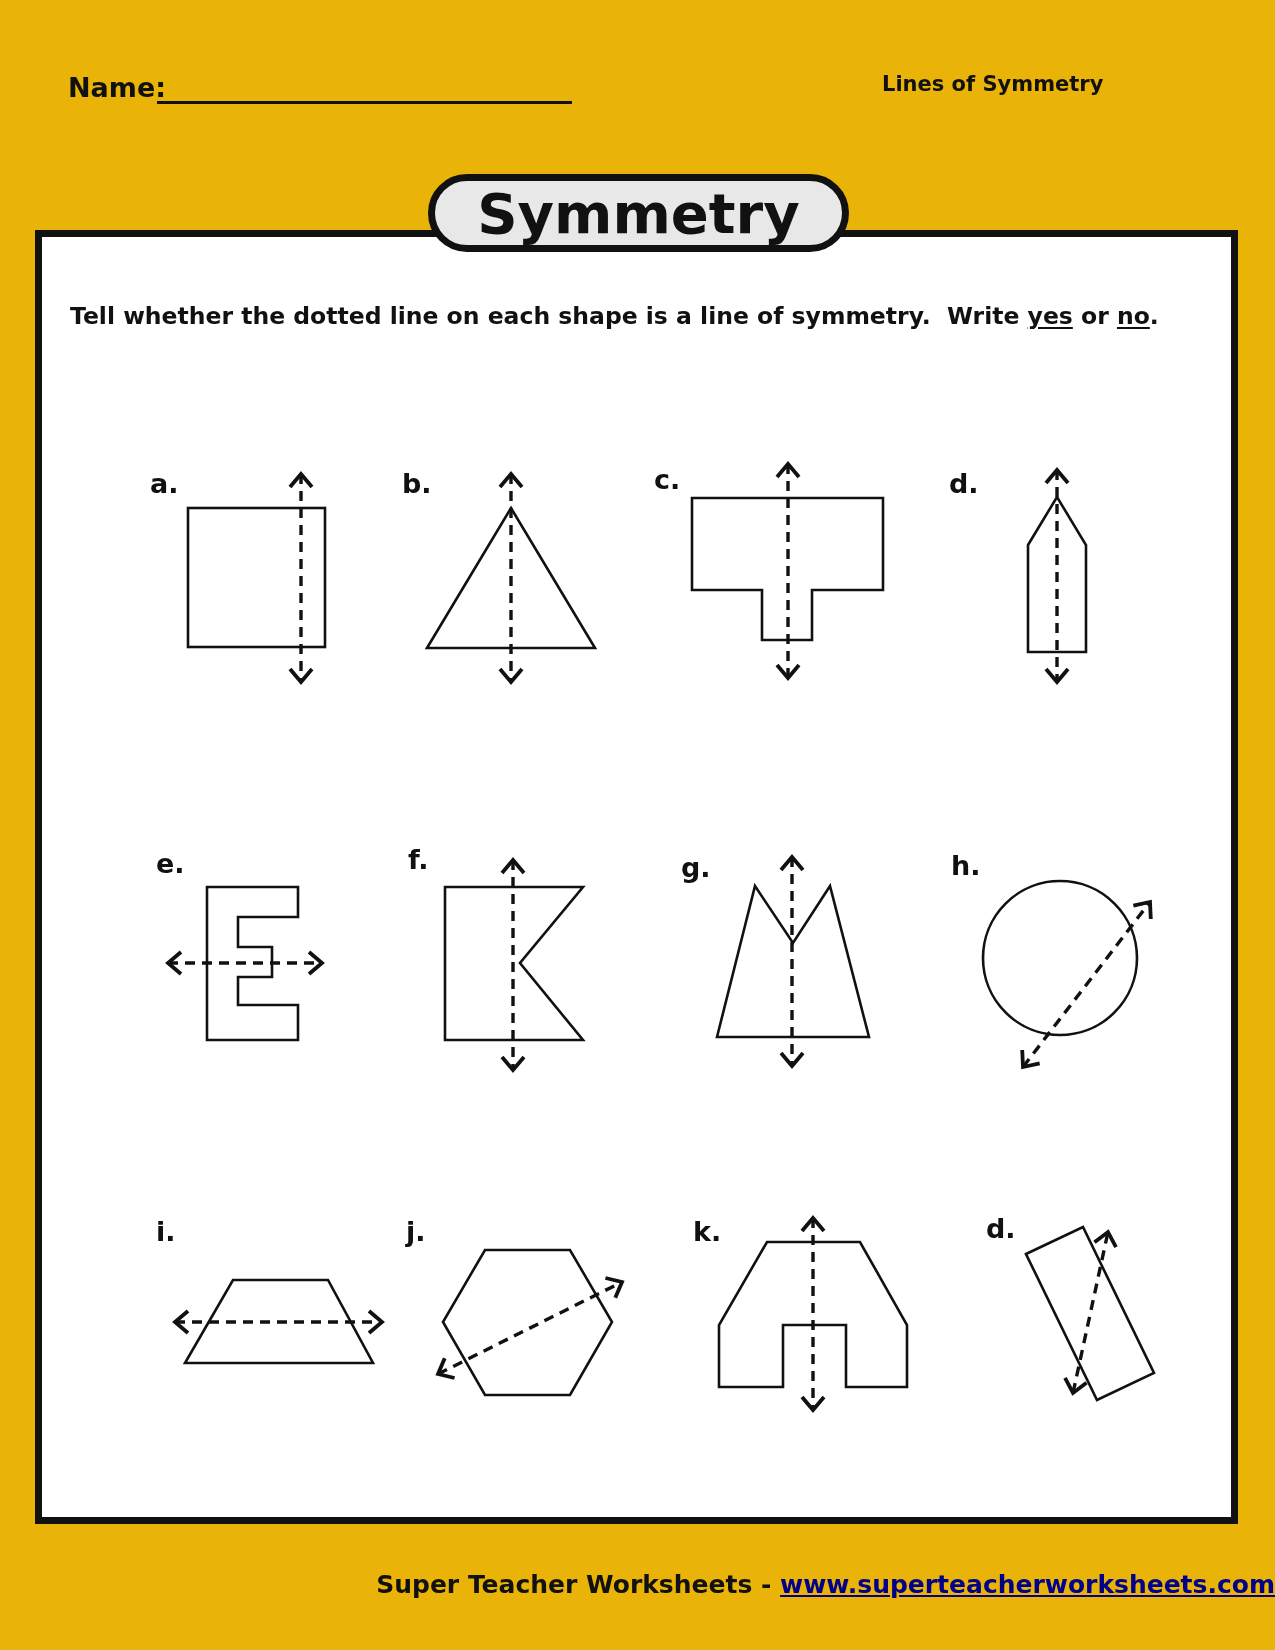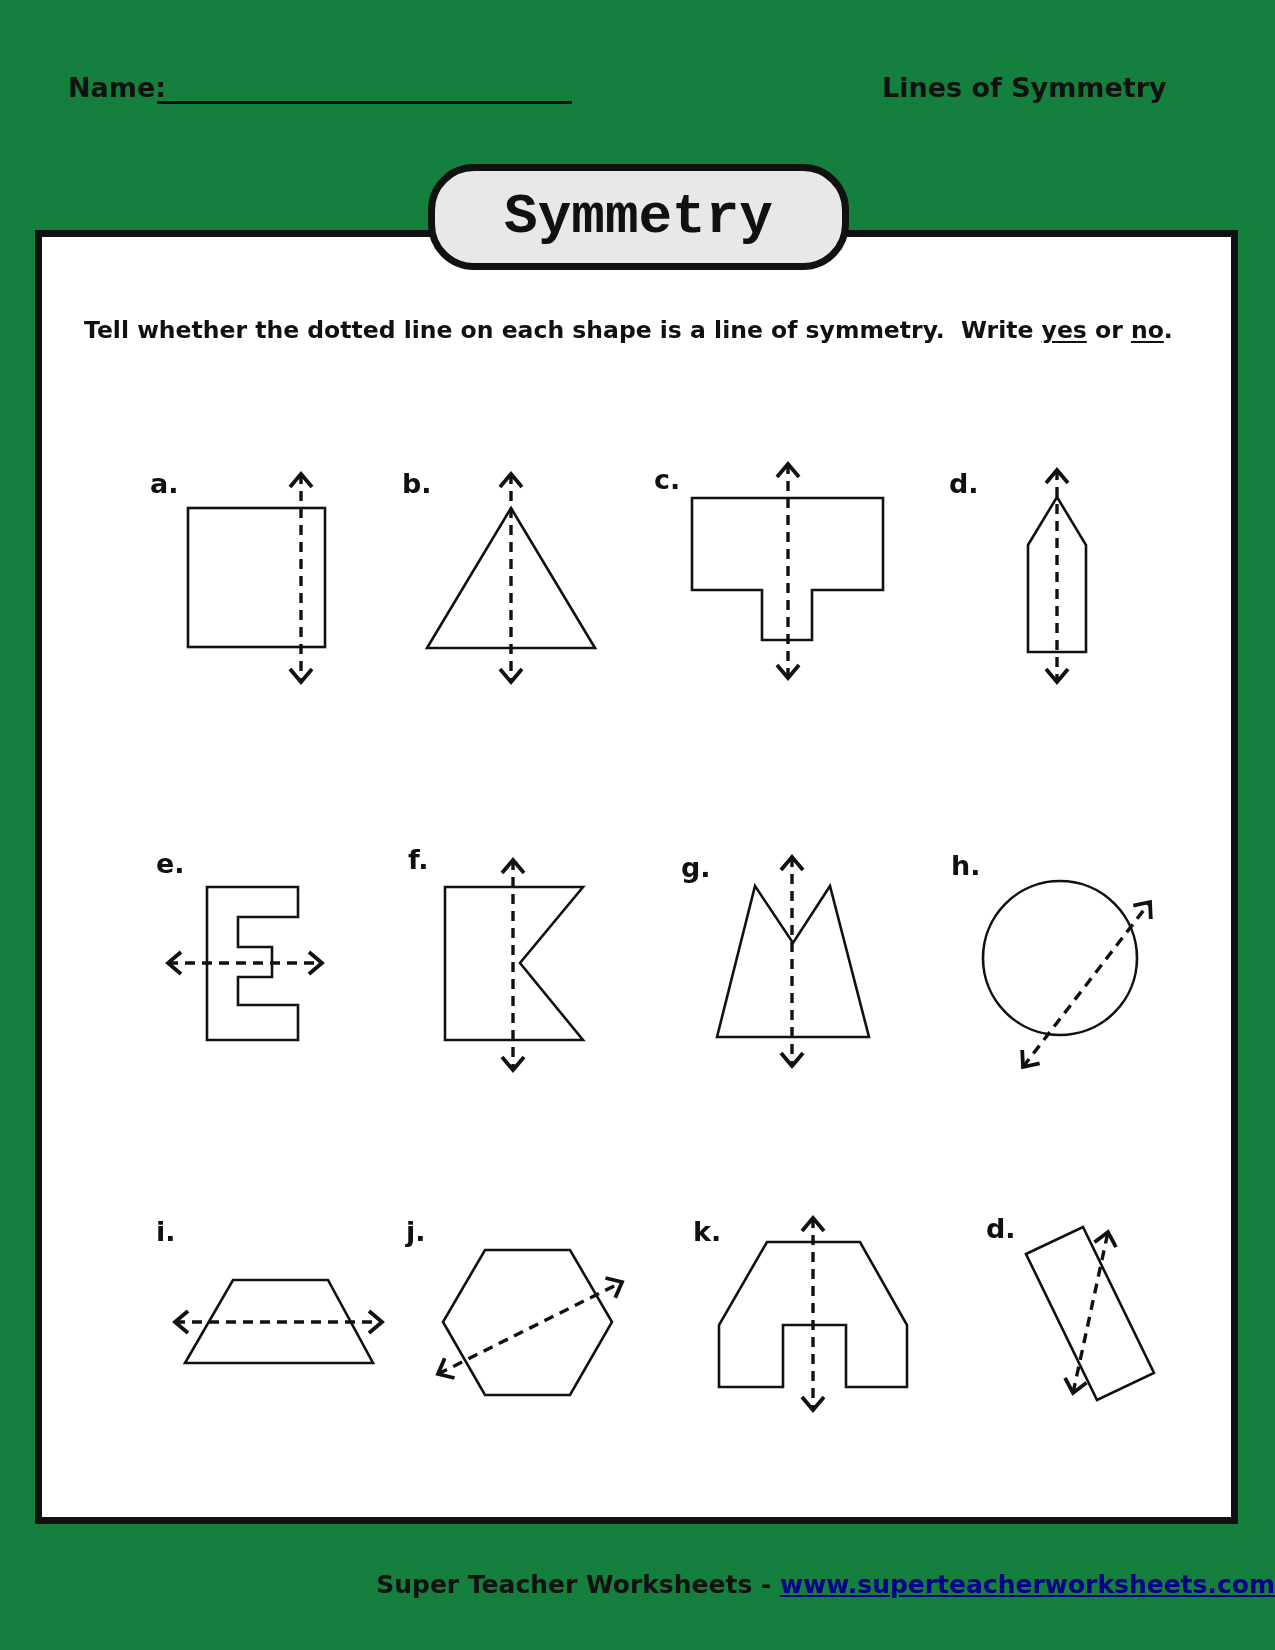--- a/index.html
+++ b/index.html
@@ -2,36 +2,36 @@
 <html style="--ink: #111111; --banner_fill: #e8e8e8; --link: #00008b;"><head>
 <meta charset="utf-8">
 <style>
   :root{
     --ink:#111111;
     --banner_fill:#e8e8e8;
     --link:#00008b;
   }
   html,body{margin:0;padding:0;background:#ffffff;}
   .page{
-    position:relative;width:1275px;height:1650px;background:#15803d;overflow:hidden;
+    position:relative;width:1275px;height:1650px;background:#eab308;overflow:hidden;
     font-family:"DejaVu Sans","Liberation Sans",sans-serif;color:var(--ink);
   }
   
   .name-label{position:absolute;left:68px;top:72px;font-size:27px;font-weight:bold;}
   .name-line{position:absolute;left:157px;top:72px;width:415px;height:29px;border-bottom:3.5px solid var(--ink);}
-  .ws-title{position:absolute;left:882px;top:72px;font-size:27px;font-weight:bold;}
+  .ws-title{position:absolute;left:882px;top:72px;font-size:21px;font-weight:bold;}
   
   .main-box{position:absolute;left:35px;top:230px;width:1203px;height:1294px;border:7px solid var(--ink);box-sizing:border-box;background:#ffffff;}
   .banner{
-    position:absolute;left:428px;top:164px;width:421px;height:106px;box-sizing:border-box;
+    position:absolute;left:428px;top:174px;width:421px;height:78px;box-sizing:border-box;
     background:var(--banner_fill);border:7px solid var(--ink);border-radius:46px;
-    display:flex;align-items:center;justify-content:center;z-index:2;font-family:Liberation Mono, monospace;
+    display:flex;align-items:center;justify-content:center;z-index:2;
   }
   .banner span{font-size:56px;font-weight:bold;letter-spacing:0px;}
-  .instructions{position:absolute;left:68px;top:300px;width:1120px;margin:16px;font-size:23.5px;font-weight:bold;white-space:pre-wrap;z-index:1;}
+  .instructions{position:absolute;left:68px;top:300px;width:1120px;margin:2px;font-size:23.5px;font-weight:bold;white-space:pre-wrap;z-index:1;}
   .instructions u{text-underline-offset:3px;}
   
   .plabel{position:absolute;font-size:27px;font-weight:bold;line-height:1;}
   
   .canvas{position:absolute;left:0;top:0;width:1275px;height:1650px;}
   .shape{fill:none;stroke:var(--ink);stroke-width:2.6;stroke-linejoin:miter;}
   .dline{fill:none;stroke:var(--ink);stroke-width:3.4;stroke-dasharray:10 7;}
   .chev{fill:none;stroke:var(--ink);stroke-width:3.8;stroke-linejoin:miter;stroke-linecap:butt;}
   
   .footer{position:absolute;left:0;top:1570px;width:1275px;text-align:right;font-size:25px;font-weight:bold;}

